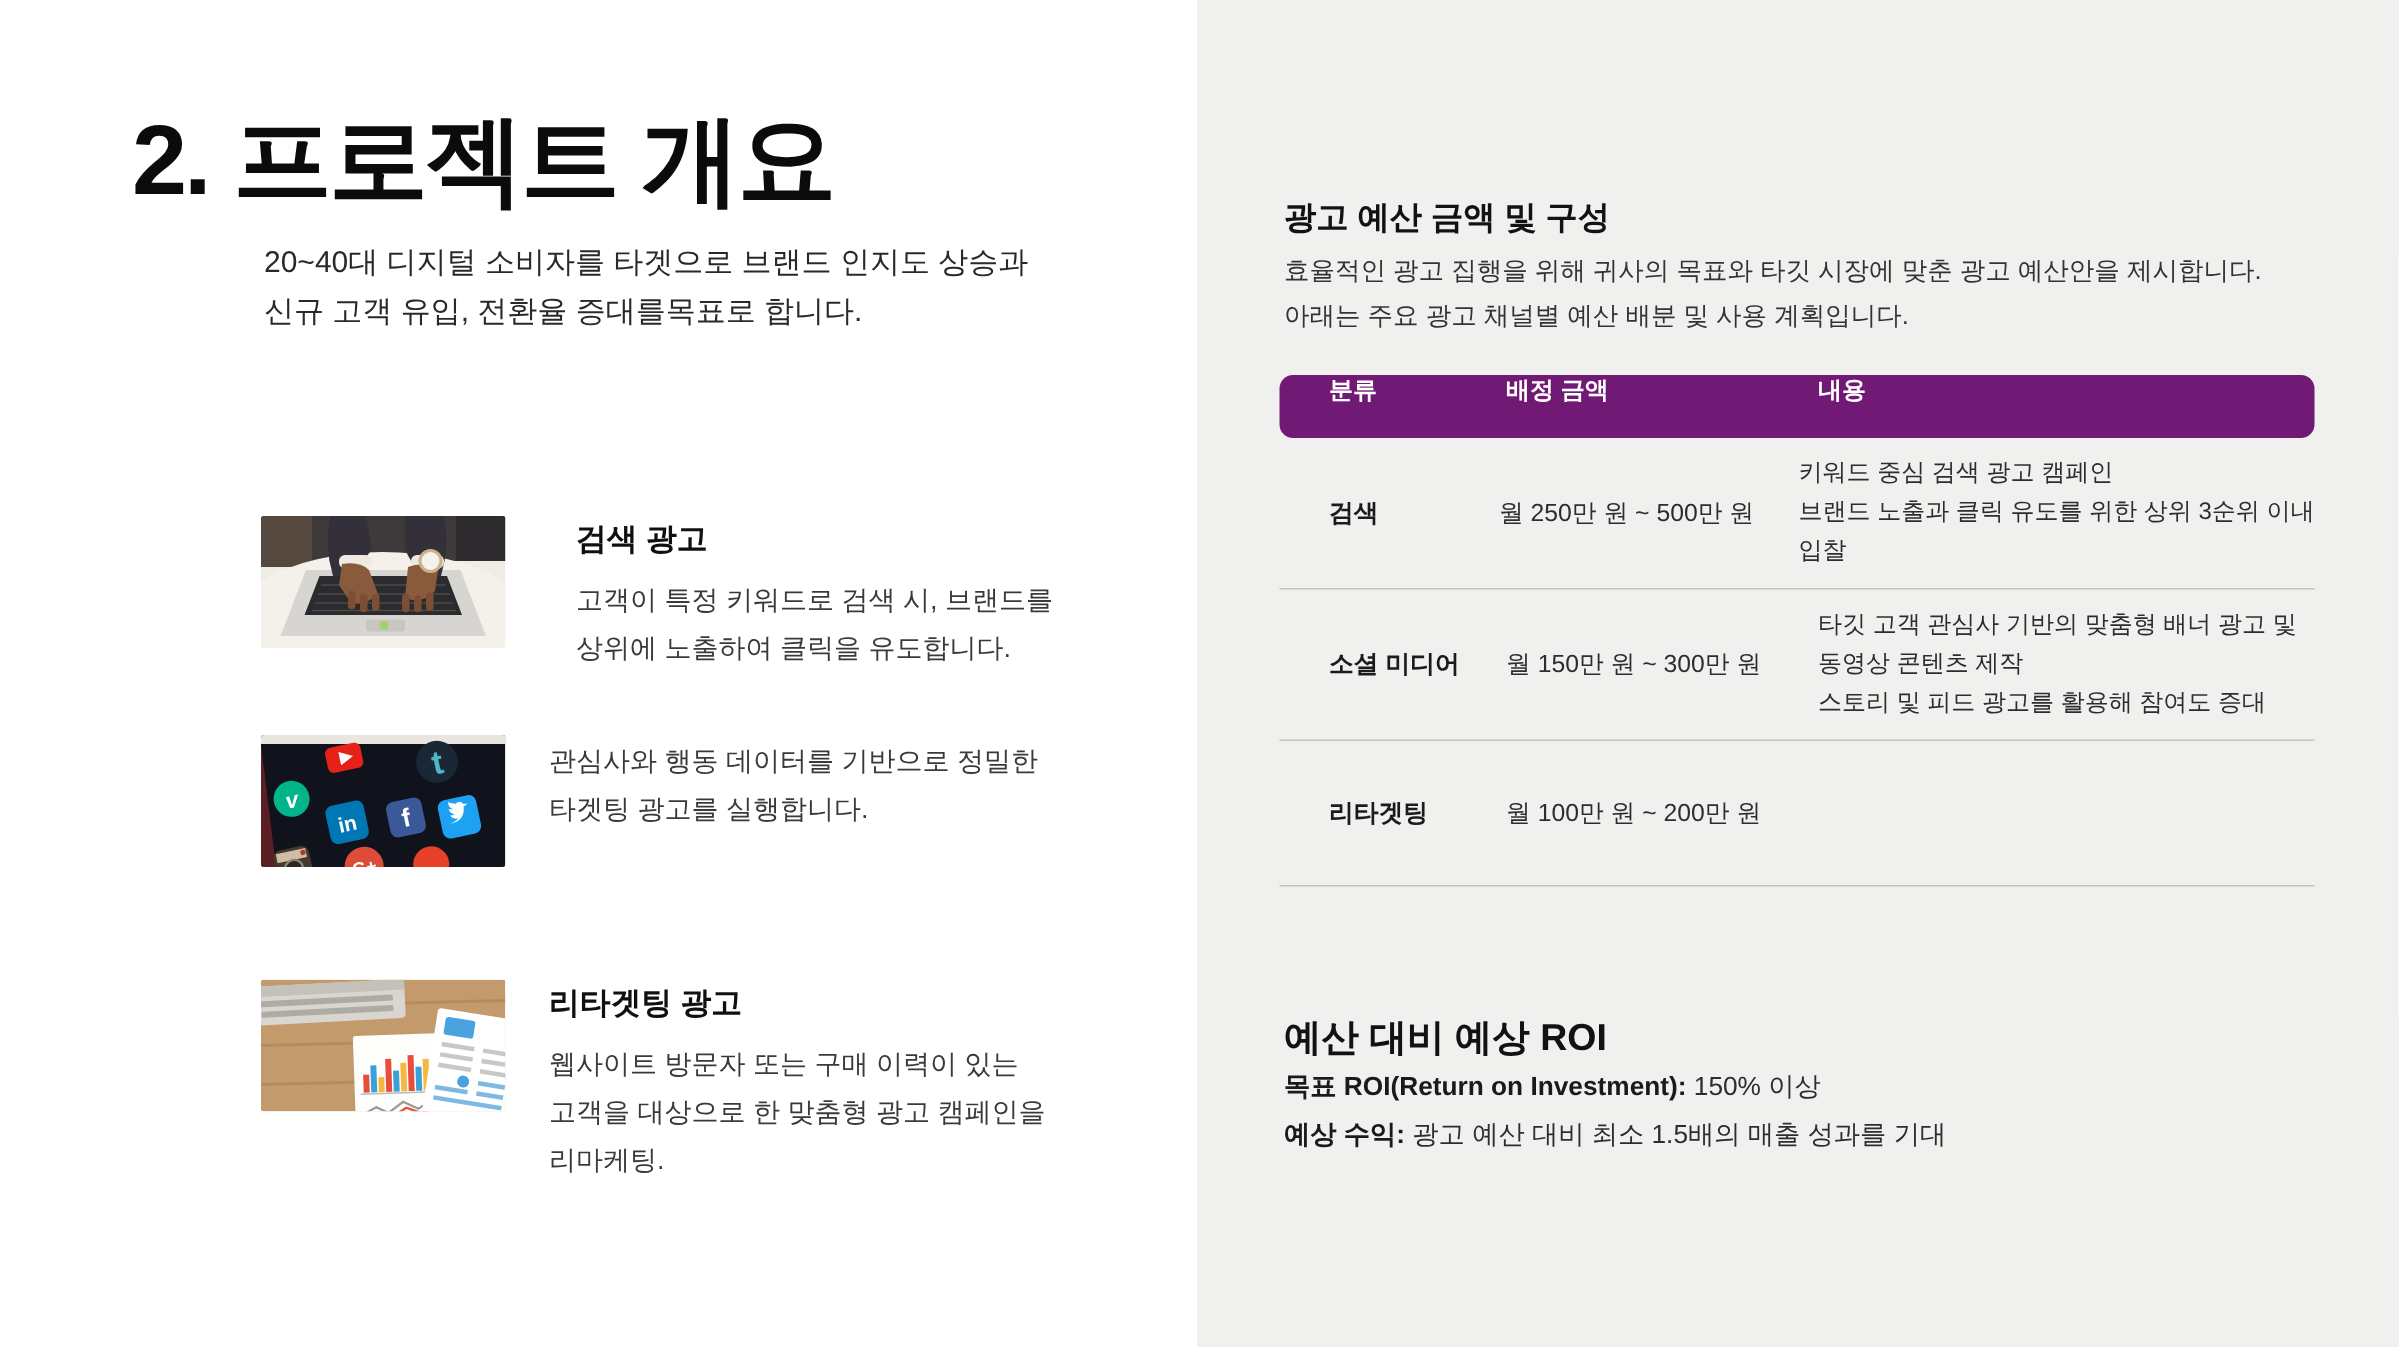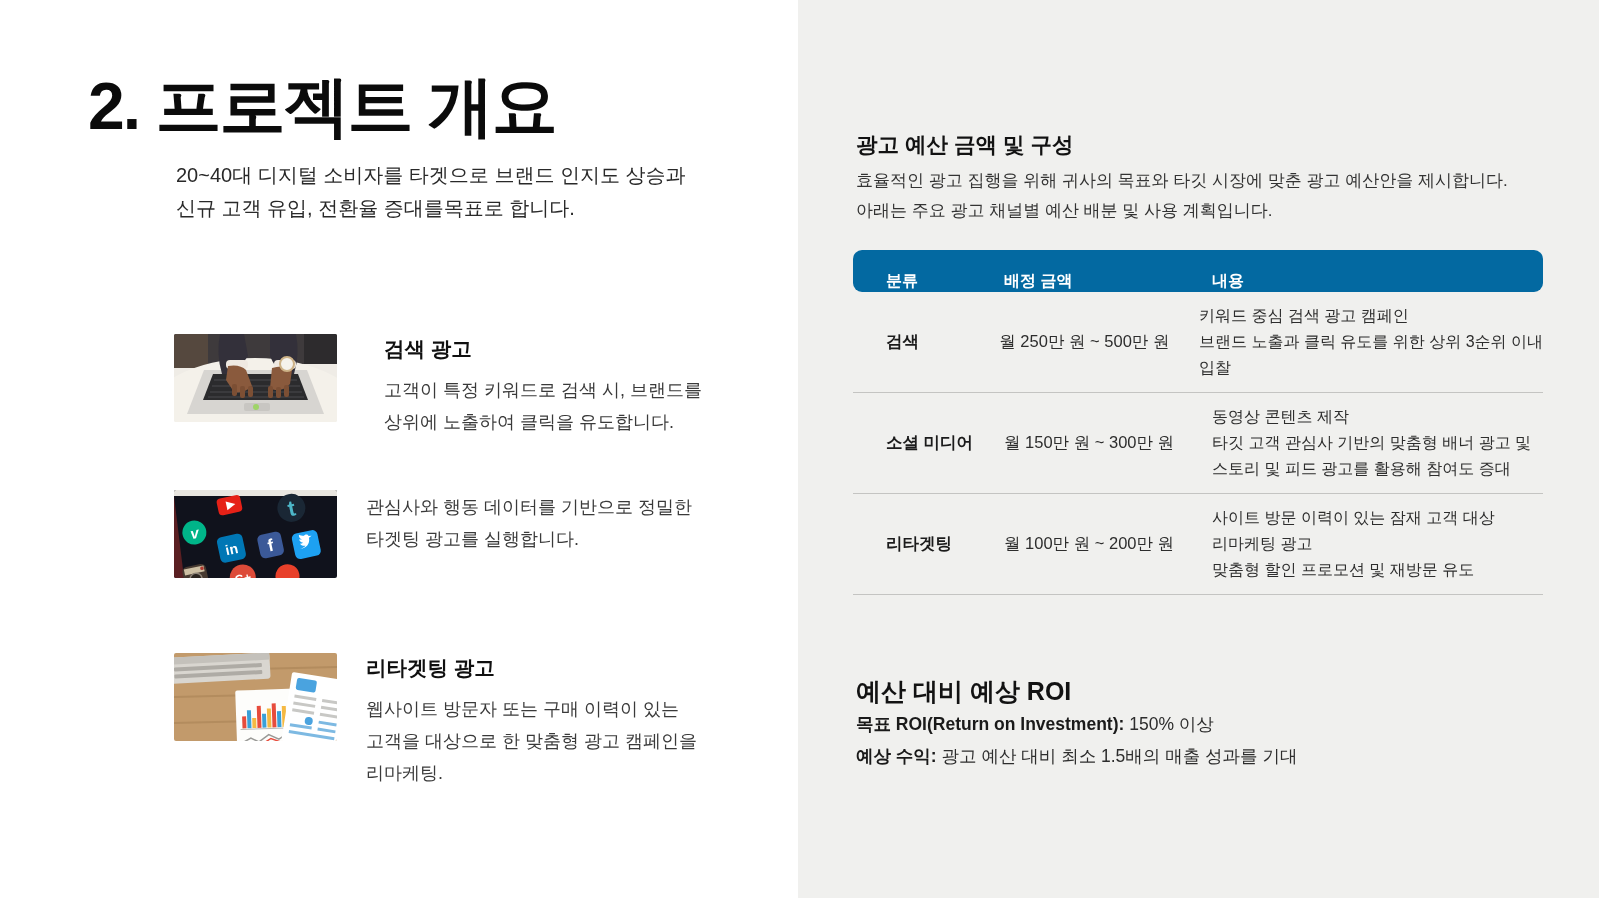--- a/index.html
+++ b/index.html
@@ -10,35 +10,35 @@
   
   .left-panel  { position:absolute; left:0; top:0; width:798px; height:898px; background:#ffffff;padding-left:20px; }
   .right-panel { position:absolute; left:798px; top:0; width:801px; height:898px; background:#f0f0ee; }
 
   
   .page-title { position:absolute; left:88px; top:62px; font-size:66px; font-weight:900;
                 letter-spacing:-2px; color:#0b0b0b; white-space:nowrap; }
   .page-subtitle { position:absolute; left:176px; top:159px; font-size:20px; line-height:33px; color:#292929; }
 
   .ad-item { position:absolute; left:174px; width:580px; display:flex; gap:29px; }
-  .ad-item.i1 { top:334px;gap:47px; } .ad-item.i2 { top:490px; } .ad-item.i3 { top:653px; }
+  .ad-item.i1 { top:344px;gap:47px; } .ad-item.i2 { top:490px; } .ad-item.i3 { top:653px; }
   .ad-photo { width:163px; height:88px; flex:0 0 163px; border-radius:2px; overflow:hidden; }
   .ad-photo svg { display:block; }
   .ad-body { padding-top:1px; }
   .ad-title { font-size:20.5px; font-weight:700; color:#101010; margin-bottom:11px; }
   .ad-line { font-size:18px; line-height:32px; color:#3a3a3a; white-space:nowrap; }
 
   
   .sec-heading { position:absolute; left:58px; font-size:21.5px; font-weight:700; color:#121212; white-space:nowrap; }
   .budget-heading { top:130px; }
   .budget-desc { position:absolute; left:58px; font-size:17px; color:#333333; white-space:nowrap; }
   .bd1 { top:169px; } .bd2 { top:199px; }
 
   .budget-table { position:absolute; left:55px; top:250px; width:690px; }
-  .bt-header { display:flex; height:42px; align-items:flex-end; background:#0369a1; border-radius:9px;
+  .bt-header { display:flex; height:42px; align-items:flex-start; background:#701a75; border-radius:9px;
                color:#ffffff; font-size:16px; font-weight:700; }
   .bt-row { display:flex; border-bottom:1px solid #c4c4c2; padding:11px 0; min-height:97px; align-items:stretch; }
   .col-cat   { width:151px; padding-left:33px; }
   .col-money { width:208px; }
   .col-desc  { flex:1; }
   .bt-row .col-cat, .bt-row .col-money { align-self:center; }
   .cell-cat   { font-size:16.5px; font-weight:700; color:#1b1b1b; }
   .cell-money { font-size:16.5px; color:#2d2d2d; white-space:nowrap; }
   .detail-line { font-size:16px; line-height:26px; color:#2d2d2d; white-space:nowrap; }
 
@@ -224,34 +224,29 @@
           <div class="detail-line">키워드 중심 검색 광고 캠페인</div>
           <div class="detail-line">브랜드 노출과 클릭 유도를 위한 상위 3순위 이내</div>
           <div class="detail-line">입찰</div>
         </div>
       </div>
 
       <div class="bt-row">
         <div class="col-cat cell-cat">소셜 미디어</div>
         <div class="col-money cell-money">월 150만 원 ~ 300만 원</div>
         <div class="col-desc">
+          <div class="detail-line">타깃 고객 관심사 기반의 맞춤형 배너 광고 및</div>
           <div class="detail-line">동영상 콘텐츠 제작</div>
-          <div class="detail-line">타깃 고객 관심사 기반의 맞춤형 배너 광고 및</div>
           <div class="detail-line">스토리 및 피드 광고를 활용해 참여도 증대</div>
         </div>
       </div>
 
       <div class="bt-row">
         <div class="col-cat cell-cat">리타겟팅</div>
         <div class="col-money cell-money">월 100만 원 ~ 200만 원</div>
-        <div class="col-desc">
-          <div class="detail-line">사이트 방문 이력이 있는 잠재 고객 대상</div>
-          <div class="detail-line">리마케팅 광고</div>
-          <div class="detail-line">맞춤형 할인 프로모션 및 재방문 유도</div>
-        </div>
       </div>
     </div>
 
     <div class="sec-heading roi-heading">예산 대비 예상 ROI</div>
     <div class="roi-line roi1">
       <span class="roi-label">목표 ROI(Return on Investment):</span><span> 150% 이상</span>
     </div>
     <div class="roi-line roi2">
       <span class="roi-label">예상 수익:</span><span> 광고 예산 대비 최소 1.5배의 매출 성과를 기대</span>
     </div>

